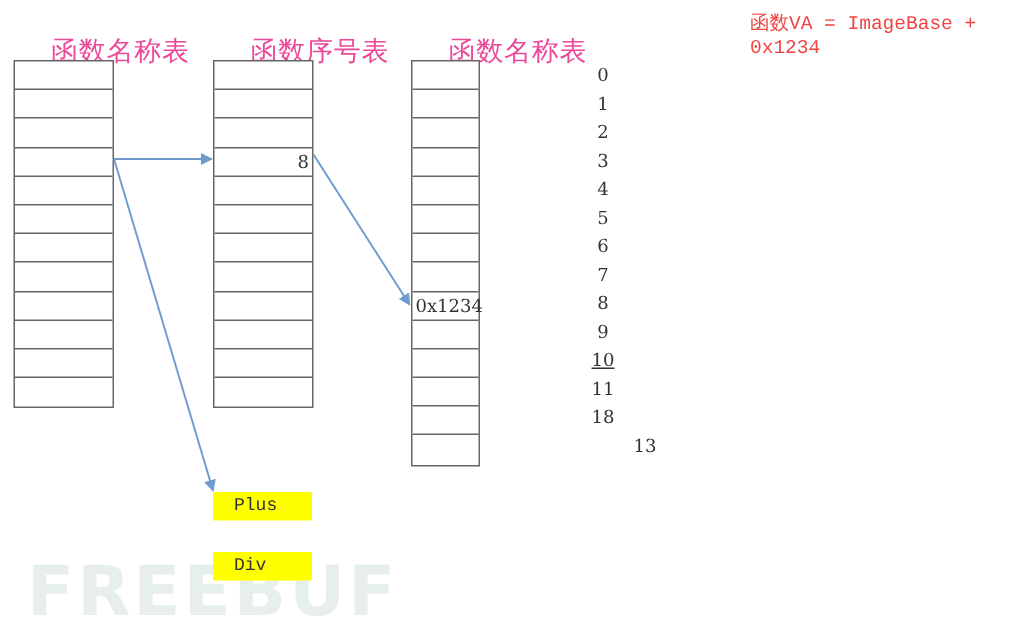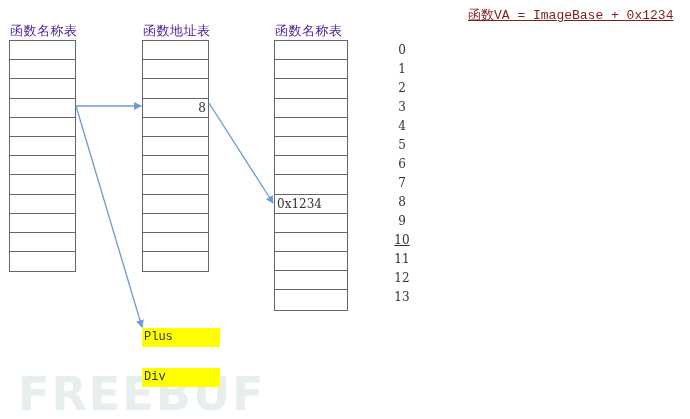--- a/index.html
+++ b/index.html
@@ -1,41 +1,41 @@
 <!DOCTYPE html>
 <html><head>
   <meta charset="utf-8">
   <style>
     html, body { margin: 0; padding: 0; background: #ffffff; }
     body { width: 690px; height: 419px; position: relative; overflow: hidden;
            font-family: "DejaVu Serif", "Liberation Serif", serif; color: #333; }
-    .title { position: absolute; font-size: 13px; color: #4c1d95; top: 22px; letter-spacing: 0.5px; }
+    .title { position: absolute; font-size: 18px; color: #ec4899; top: 22px; letter-spacing: 0.5px; margin-left: 24px; }
     .table { position: absolute; border: 1px solid #666; box-sizing: border-box; background: #fff; }
     .row { height: 19.2px; box-sizing: border-box; border-bottom: 1px solid #666; position: relative;
            font-size: 12px; line-height: 19px; }
     .row:last-child { border-bottom: none; }
     .cell-right { position: absolute; right: 2px; top: 0; }
     .cell-left { position: absolute; left: 2px; top: 0; font-family: "DejaVu Serif", serif; }
     .index { position: absolute; left: 394px; width: 16px; text-align: center; font-size: 12px; color: #333; }
-    .formula { position: absolute; left: 468px; top: 6px; font-family: "Liberation Mono", "DejaVu Sans Mono", monospace;
-               font-size: 13px; color: #7f1d1d; text-decoration: underline; }
-    .hl { position: absolute; left: 142px; width: 78px; height: 19px; background: #ffff00;
+    .formula { position: absolute; left: 500px; top: 6px; font-family: "Liberation Mono", "DejaVu Sans Mono", monospace;
+               font-size: 13px; color: #ef4444; }
+    .hl { position: absolute; left: 142px; width: 66px; height: 19px; background: #ffff00;
           font-family: "Liberation Mono", "DejaVu Sans Mono", monospace; font-size: 12px; line-height: 19px;
-          padding-left: 2px; box-sizing: border-box; color: #333; }
+          padding-left: 14px; box-sizing: border-box; color: #333; }
     .watermark { position: absolute; left: 18px; top: 371px; font-family: "DejaVu Sans", sans-serif;
                  font-weight: bold; font-size: 46px; letter-spacing: 2px; color: rgba(200,220,210,0.45); line-height: 1; }
     svg.arrows { position: absolute; left: 0; top: 0; width: 690px; height: 419px; pointer-events: none; }
   </style>
 </head>
 <body>
 
 <div class="formula">函数VA = ImageBase + 0x1234</div>
 
 <div class="title" style="left:10px;">函数名称表</div>
-<div class="title" style="left:143px;">函数地址表</div>
+<div class="title" style="left:143px;">函数序号表</div>
 <div class="title" style="left:275px;">函数名称表</div>
 
 <div class="table" style="left:9px; top:40px; width:67px;">
   <div class="row">
       <span class="cell-left"></span>
     </div>
   <div class="row">
       <span class="cell-left"></span>
     </div>
   <div class="row">
@@ -102,21 +102,21 @@
       <span class="cell-right"></span>
     </div>
   <div class="row">
       <span class="cell-right"></span>
     </div>
   <div class="row">
       <span class="cell-right"></span>
     </div>
 </div>
 
-<div class="table" style="left:274px; top:40px; width:74px;">
+<div class="table" style="left:274px; top:40px; width:46px;">
   <div class="row">
       <span class="cell-left"></span>
     </div>
   <div class="row">
       <span class="cell-left"></span>
     </div>
   <div class="row">
       <span class="cell-left"></span>
     </div>
   <div class="row">
@@ -159,22 +159,22 @@
 <div class="index" style="top:81px;">2</div>
 <div class="index" style="top:100px;">3</div>
 <div class="index" style="top:119px;">4</div>
 <div class="index" style="top:138px;">5</div>
 <div class="index" style="top:157px;">6</div>
 <div class="index" style="top:176px;">7</div>
 <div class="index" style="top:195px;">8</div>
 <div class="index" style="top:214px;">9</div>
 <div class="index" style="top:233px;text-decoration:underline;">10</div>
 <div class="index" style="top:252px;">11</div>
-<div class="index" style="top:271px;">12</div>
-<div class="index" style="top:290px;">13</div>
+<div class="index" style="top:271px;">18</div>
+<div class="index" style="top:290px;margin-left:28px;">13</div>
 
 <div class="watermark">FREEBUF</div>
 
 <div class="hl" style="top:328px;">Plus</div>
 <div class="hl" style="top:368px;">Div</div>
 
 <svg class="arrows" viewBox="0 0 690 419">
   <defs>
     <marker id="ah" markerWidth="8" markerHeight="8" refX="7" refY="4" orient="auto" markerUnits="userSpaceOnUse">
       <path d="M0,0 L8,4 L0,8 z" fill="#6f9bcf"></path>

